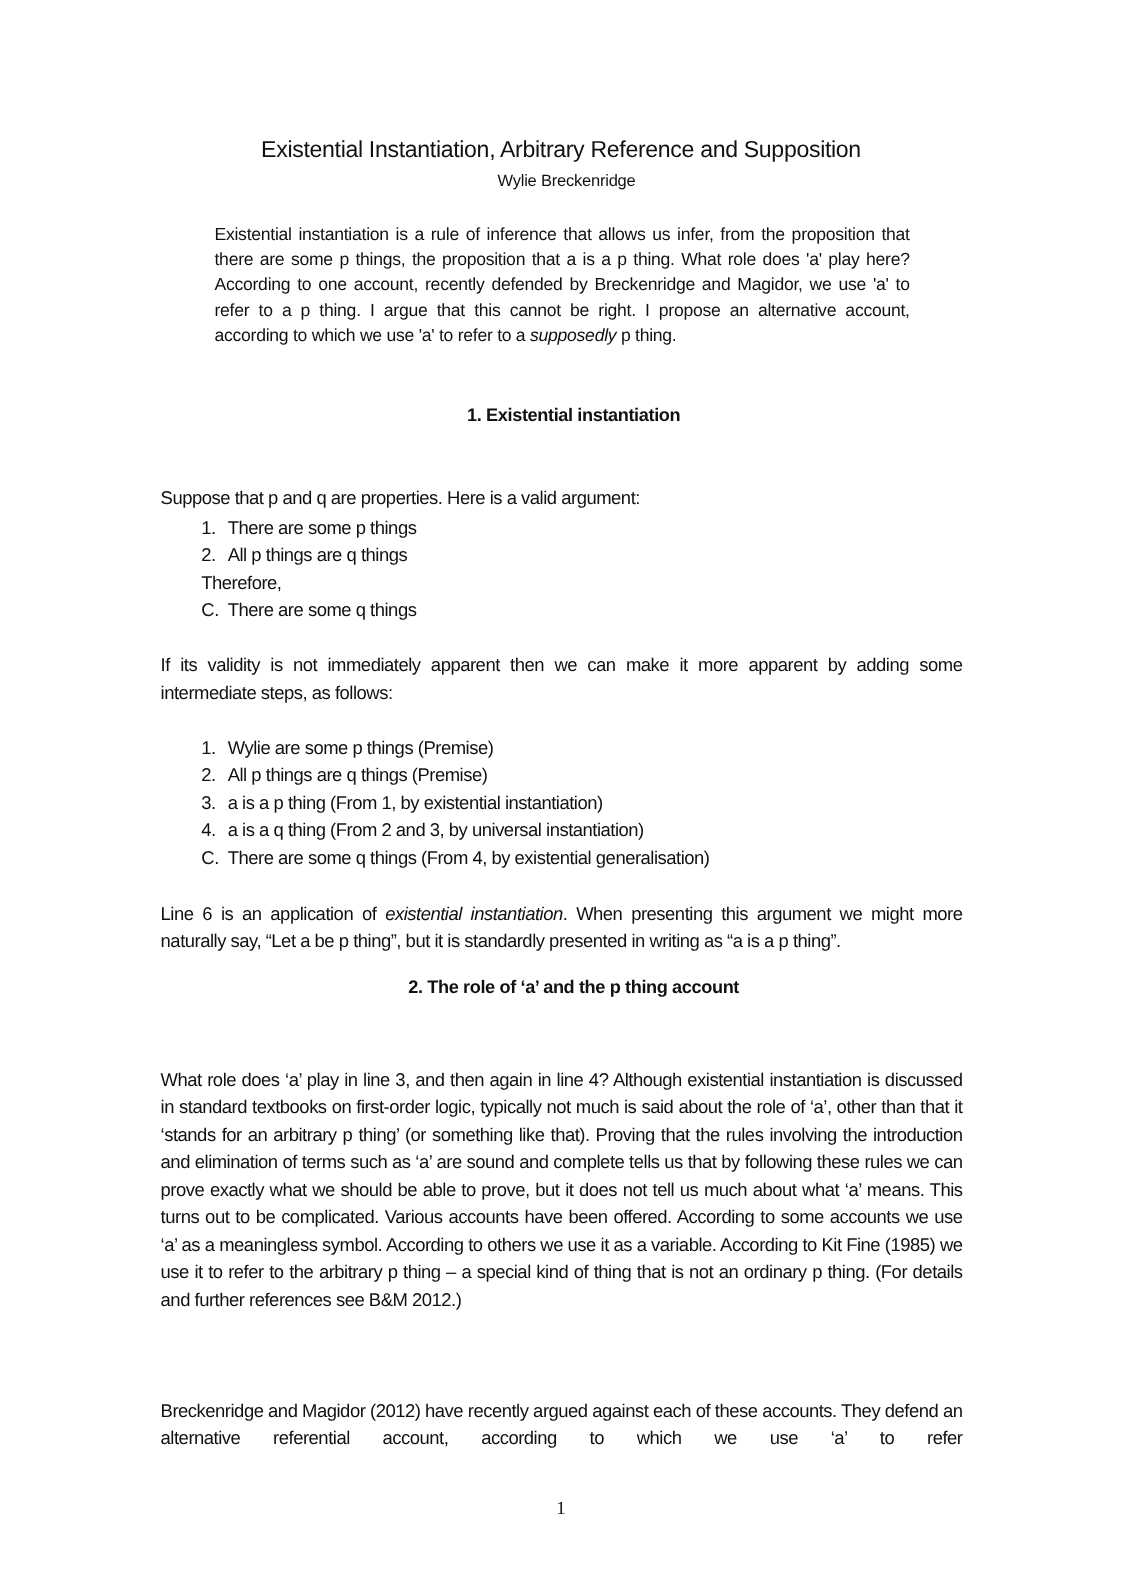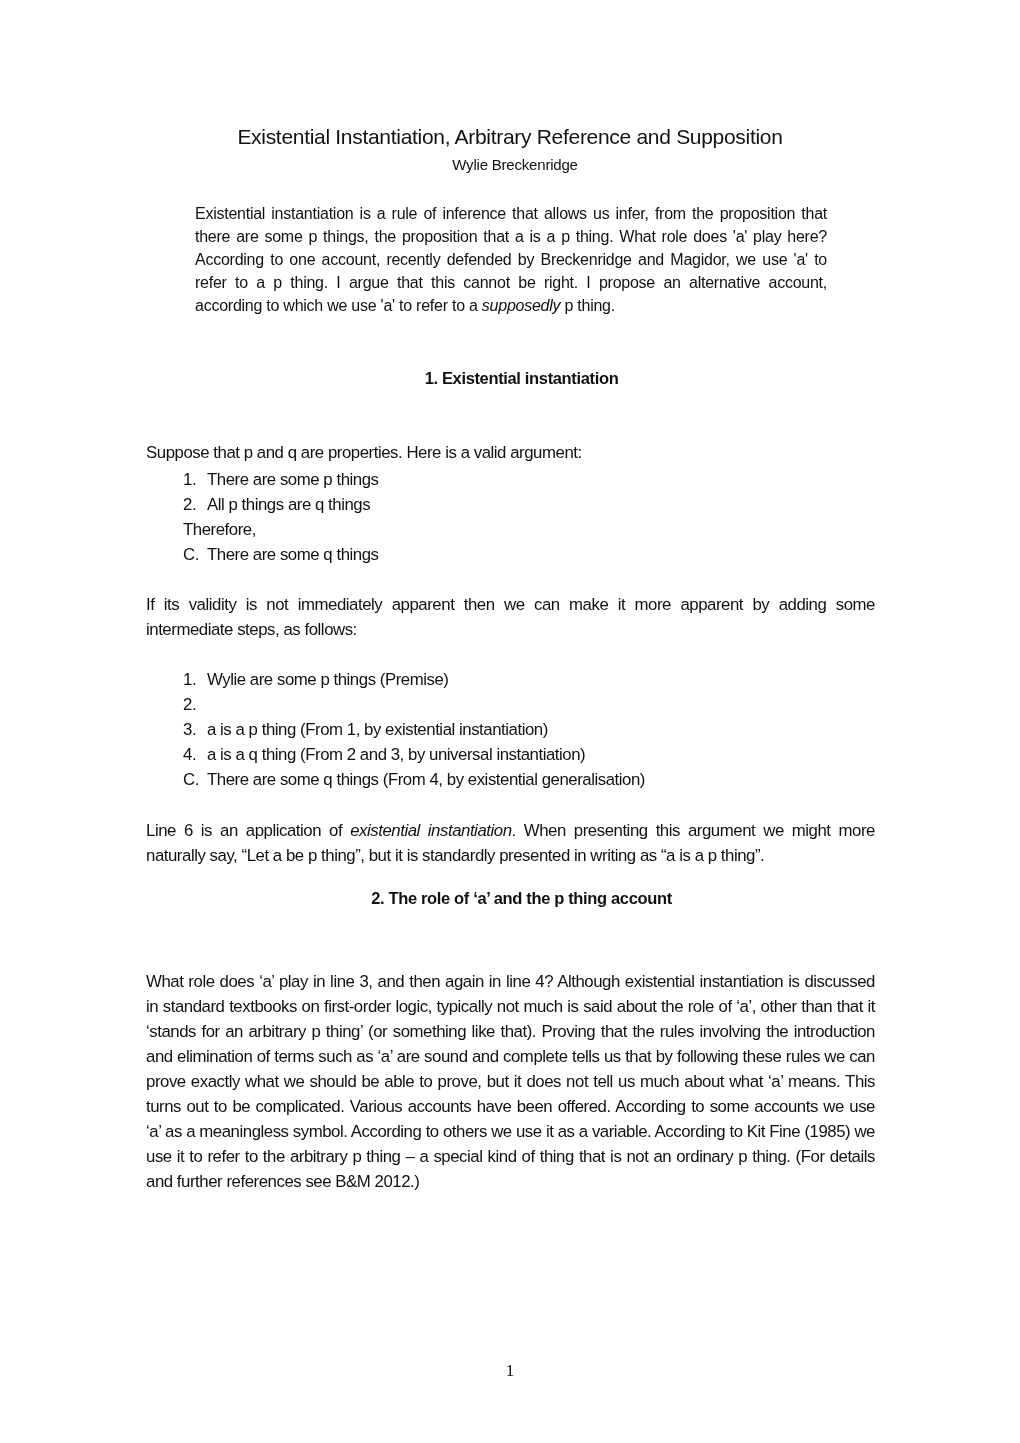--- a/index.html
+++ b/index.html
@@ -138,20 +138,21 @@
 
   <div class="para last-line-left" style="top:592px;">If its validity is not immediately apparent then we can make it more apparent by adding some intermediate steps, as follows:</div>
 
   <div class="list" style="top:667px;">
     <div class="row">
       <span class="num">1.</span>
       <span>Wylie are some p things (Premise)</span>
     </div>
     <div class="row">
       <span class="num">2.</span>
+      <span>All p things are q things (Premise)</span>
     </div>
     <div class="row">
       <span class="num">3.</span>
       <span>a is a p thing (From 1, by existential instantiation)</span>
     </div>
     <div class="row">
       <span class="num">4.</span>
       <span>a is a q thing (From 2 and 3, by universal instantiation)</span>
     </div>
     <div class="row">
@@ -159,16 +160,17 @@
       <span>There are some q things (From 4, by existential generalisation)</span>
     </div>
   </div>
 
   <div class="para last-line-left" style="top:818px;"><span>Line 6 is an application of </span><em>existential instantiation</em><span>. When presenting this argument we might more naturally say, “Let a be p thing”, but it is standardly presented in writing as “a is a p thing”.</span></div>
 
   <div class="heading" style="top:887px;">2. The role of ‘a’ and the p thing account</div>
 
   <div class="para last-line-left" style="top:969px;">What role does ‘a’ play in line 3, and then again in line 4? Although existential instantiation is discussed in standard textbooks on first-order logic, typically not much is said about the role of ‘a’, other than that it ‘stands for an arbitrary p thing’ (or something like that). Proving that the rules involving the introduction and elimination of terms such as ‘a’ are sound and complete tells us that by following these rules we can prove exactly what we should be able to prove, but it does not tell us much about what ‘a’ means. This turns out to be complicated. Various accounts have been offered. According to some accounts we use ‘a’ as a meaningless symbol. According to others we use it as a variable. According to Kit Fine (1985) we use it to refer to the arbitrary p thing – a special kind of thing that is not an ordinary p thing. (For details and further references see B&amp;M 2012.)</div>
 
+  <div class="para" style="top:1270px; text-align-last: justify;">Breckenridge and Magidor (2012) have recently argued against each of these accounts. They defend an alternative referential account, according to which we use ‘a’ to refer</div>
 
   <div class="page-number">1</div>
 
 </div>
 
 </body></html>

